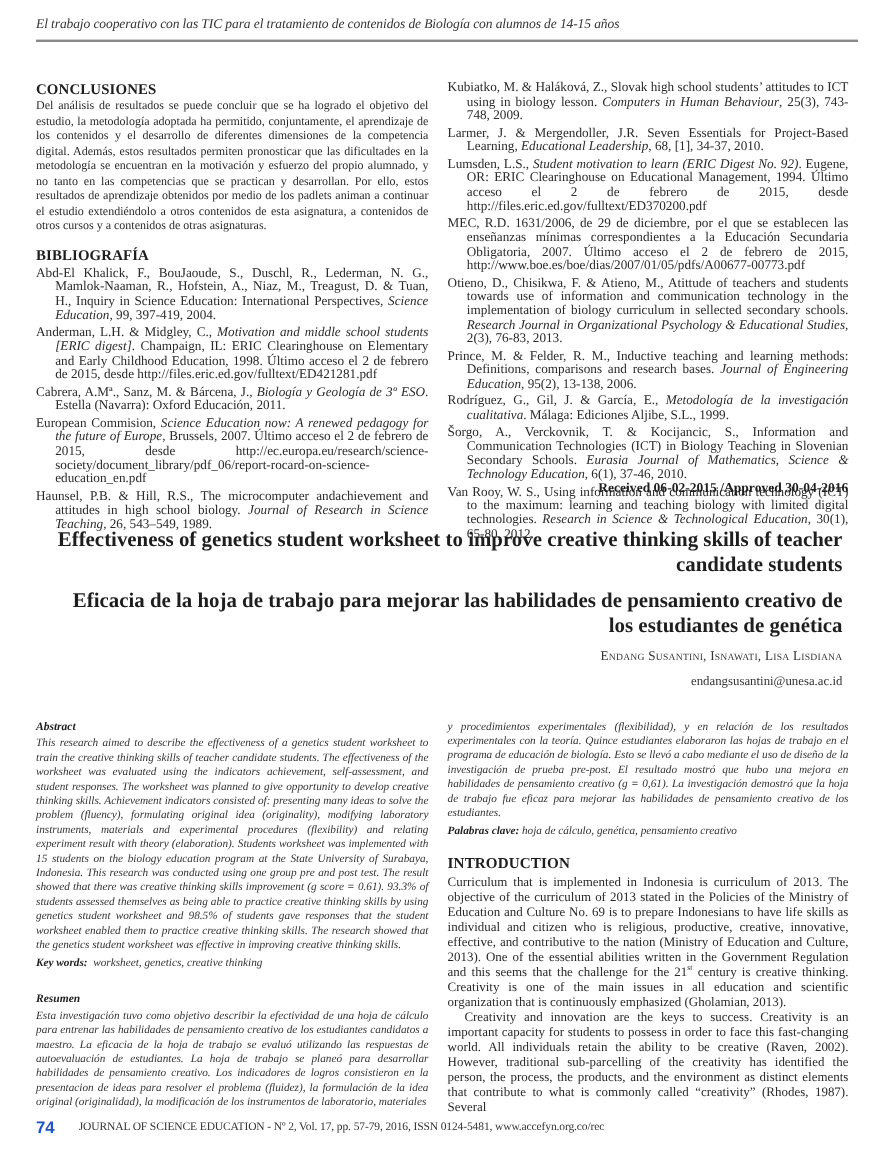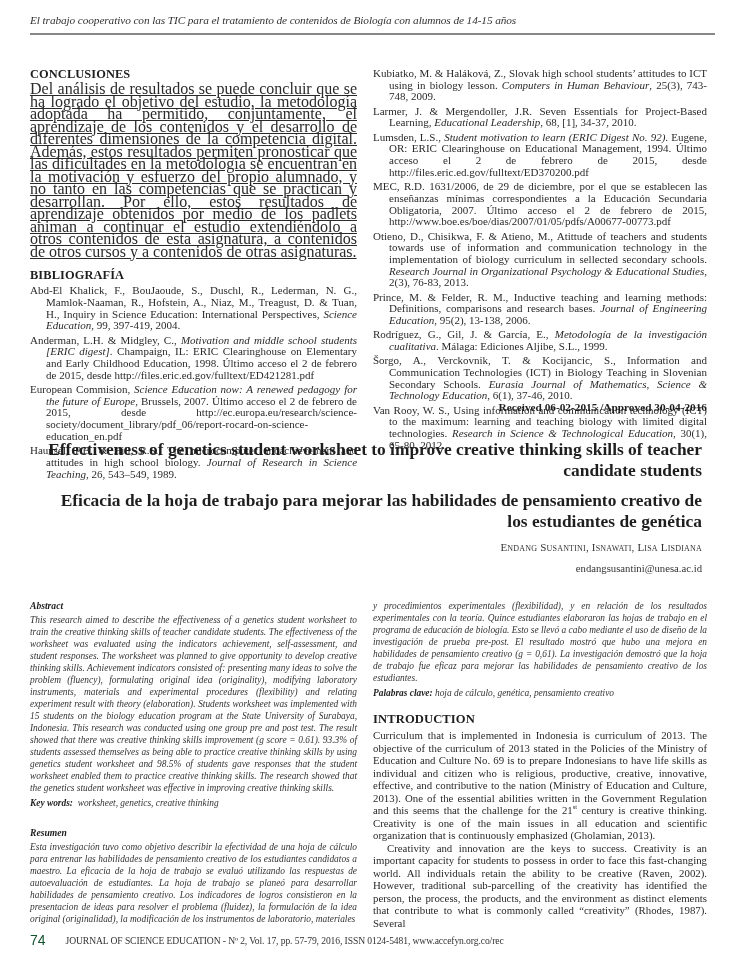--- a/index.html
+++ b/index.html
@@ -3,21 +3,21 @@
 <meta charset="utf-8">
 <style>
   html, body { margin: 0; padding: 0; background: #ffffff; }
   body { width: 745px; height: 970px; position: relative; overflow: hidden; font-family: "Liberation Serif", serif; color: #2a2a2a; }
   .running-header { position: absolute; left: 30px; top: 14px; font-size: 11.3px; font-style: italic; color: #333; white-space: nowrap; letter-spacing: -0.1px; }
   .header-rule { position: absolute; left: 30px; top: 33px; width: 685px; height: 2px; background: #888; }
   .col { position: absolute; font-size: 10.4px; line-height: 12.1px; text-align: justify; }
   .col-left { left: 30px; width: 327px; }
   .col-right { left: 373px; width: 334px; }
   h2.sec { font-family: "Liberation Serif", serif; font-weight: bold; font-size: 12.4px; margin: 0; color: #1e1e1e; letter-spacing: 0.1px; }
-  .para { margin: 3px 0 0 0; font-size: 16px; line-height: 12.5px; text-decoration: underline; }
+  .para { margin: 3px 0 0 0; font-size: 10px; line-height: 12.5px; }
   .refs { margin: 4px 0 0 0; padding: 0; list-style: none; }
   .ref { padding-left: 16px; text-indent: -16px; margin: 0 0 2.6px 0; font-size: 11px; line-height: 11.7px; }
   .ref i { font-style: italic; }
   .received { position: absolute; left: 373px; width: 334px; top: 383px; text-align: right; font-weight: bold; font-size: 11.3px; color: #1e1e1e; margin-top: 18px; }
   .title-block { position: absolute; left: 37px; width: 665px; text-align: right; }
   .title-en { top: 439px; font-weight: bold; font-size: 17.4px; line-height: 20.5px; color: #1e1e1e; }
   .title-es { top: 490px; font-weight: bold; font-size: 17.4px; line-height: 20.5px; color: #1e1e1e; }
   .authors { top: 541px; font-size: 11px; font-variant: small-caps; letter-spacing: 0.2px; color: #333; }
   .affil { top: 562px; font-size: 10.7px; line-height: 13px; color: #333; }
   .abs-col { position: absolute; font-size: 9.4px; line-height: 12px; font-style: italic; text-align: justify; color: #333; }
@@ -25,37 +25,38 @@
   .abs-right { left: 373px; width: 334px; top: 600px; }
   .abs-head { font-weight: bold; font-style: italic; font-size: 9.6px; margin-bottom: 2px; color: #1e1e1e; }
   .kw { margin-top: 3px; font-style: italic; }
   .kw b { font-weight: bold; color: #1e1e1e; }
   .resumen-head { margin-top: 18px; }
   .intro { position: absolute; left: 373px; width: 334px; top: 712px; }
   .intro h2 { font-size: 12.6px; margin-bottom: 2px; }
   .intro p { margin: 0; font-size: 10.8px; line-height: 12.5px; text-align: justify; }
   .intro p.indent { text-indent: 14px; }
   .footer { position: absolute; left: 30px; top: 930px; width: 690px; white-space: nowrap; }
-  .page-num { font-family: "Liberation Sans", sans-serif; font-weight: normal; font-size: 14px; color: #14532d; vertical-align: middle; }
+  .page-num { font-family: "Liberation Sans", sans-serif; font-weight: bold; font-size: 14px; color: #1d4ed8; vertical-align: middle; }
   .journal { font-size: 9.6px; color: #333; margin-left: 16px; vertical-align: middle; letter-spacing: -0.1px; }
   sup { font-size: 6.5px; line-height: 0; }
 </style>
 </head>
 <body>
 
 <div class="running-header">El trabajo cooperativo con las TIC para el tratamiento de contenidos de Biología con alumnos de 14-15 años</div>
 <div class="header-rule"></div>
 
 <div class="col col-left" style="top:68px;">
   <h2 class="sec">CONCLUSIONES</h2>
   <p class="para">Del análisis de resultados se puede concluir que se ha logrado el objetivo del estudio, la metodología adoptada ha permitido, conjuntamente, el aprendizaje de los contenidos y el desarrollo de diferentes dimensiones de la competencia digital. Además, estos resultados permiten pronosticar que las dificultades en la metodología se encuentran en la motivación y esfuerzo del propio alumnado, y no tanto en las competencias que se practican y desarrollan. Por ello, estos resultados de aprendizaje obtenidos por medio de los padlets animan a continuar el estudio extendiéndolo a otros contenidos de esta asignatura, a contenidos de otros cursos y a contenidos de otras asignaturas.</p>
   <h2 class="sec" style="margin-top:11px;">BIBLIOGRAFÍA</h2>
   <ul class="refs">
     <li class="ref"><span>Abd-El Khalick, F., BouJaoude, S., Duschl, R., Lederman, N. G., Mamlok-Naaman, R., Hofstein, A., Niaz, M., Treagust, D. &amp; Tuan, H., Inquiry in Science Education: International Perspectives, </span><i>Science Education</i><span>, 99, 397-419, 2004.</span></li>
     <li class="ref"><span>Anderman, L.H. &amp; Midgley, C., </span><i>Motivation and middle school students [ERIC digest]</i><span>. Champaign, IL: ERIC Clearinghouse on Elementary and Early Childhood Education, 1998. Último acceso el 2 de febrero de 2015, desde http://files.eric.ed.gov/fulltext/ED421281.pdf</span></li>
+    <li class="ref"><span>Cabrera, A.Mª., Sanz, M. &amp; Bárcena, J., </span><i>Biología y Geología de 3º ESO</i><span>. Estella (Navarra): Oxford Educación, 2011.</span></li>
     <li class="ref"><span>European Commision, </span><i>Science Education now: A renewed pedagogy for the future of Europe</i><span>, Brussels, 2007. Último acceso el 2 de febrero de 2015, desde http://ec.europa.eu/research/science-society/document_library/pdf_06/report-rocard-on-science-education_en.pdf</span></li>
     <li class="ref"><span>Haunsel, P.B. &amp; Hill, R.S., The microcomputer andachievement and attitudes in high school biology. </span><i>Journal of Research in Science Teaching</i><span>, 26, 543–549, 1989.</span></li>
   </ul>
 </div>
 
 <div class="col col-right" style="top:68px;">
   <ul class="refs" style="margin-top:0;">
     <li class="ref"><span>Kubiatko, M. &amp; Haláková, Z., Slovak high school students’ attitudes to ICT using in biology lesson. </span><i>Computers in Human Behaviour</i><span>, 25(3), 743-748, 2009.</span></li>
     <li class="ref"><span>Larmer, J. &amp; Mergendoller, J.R. Seven Essentials for Project-Based Learning, </span><i>Educational Leadership</i><span>, 68, [1], 34-37, 2010.</span></li>
     <li class="ref"><span>Lumsden, L.S., </span><i>Student motivation to learn (ERIC Digest No. 92)</i><span>. Eugene, OR: ERIC Clearinghouse on Educational Management, 1994. Último acceso el 2 de febrero de 2015, desde http://files.eric.ed.gov/fulltext/ED370200.pdf</span></li>

